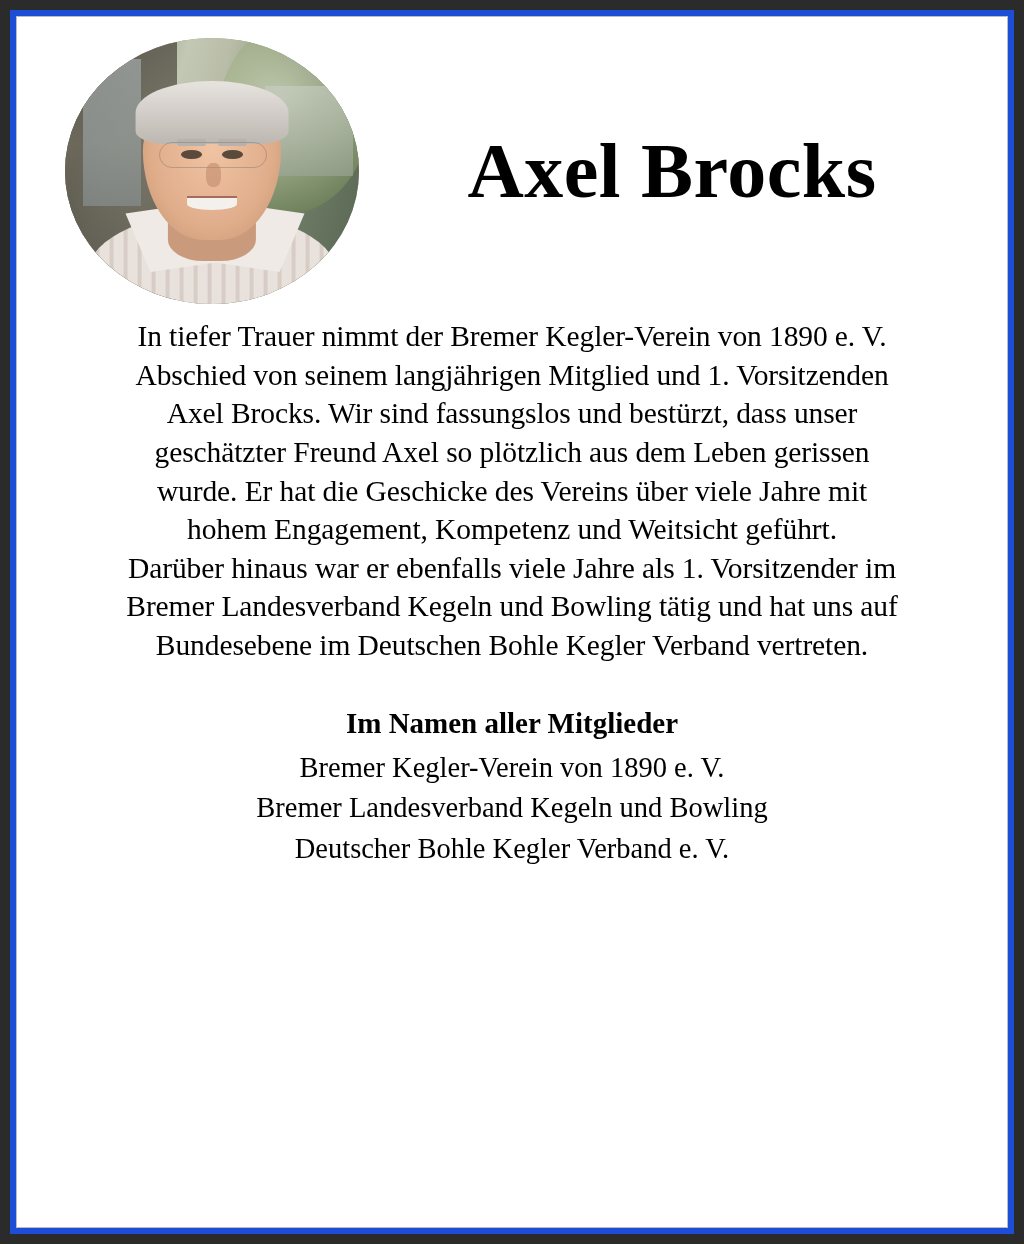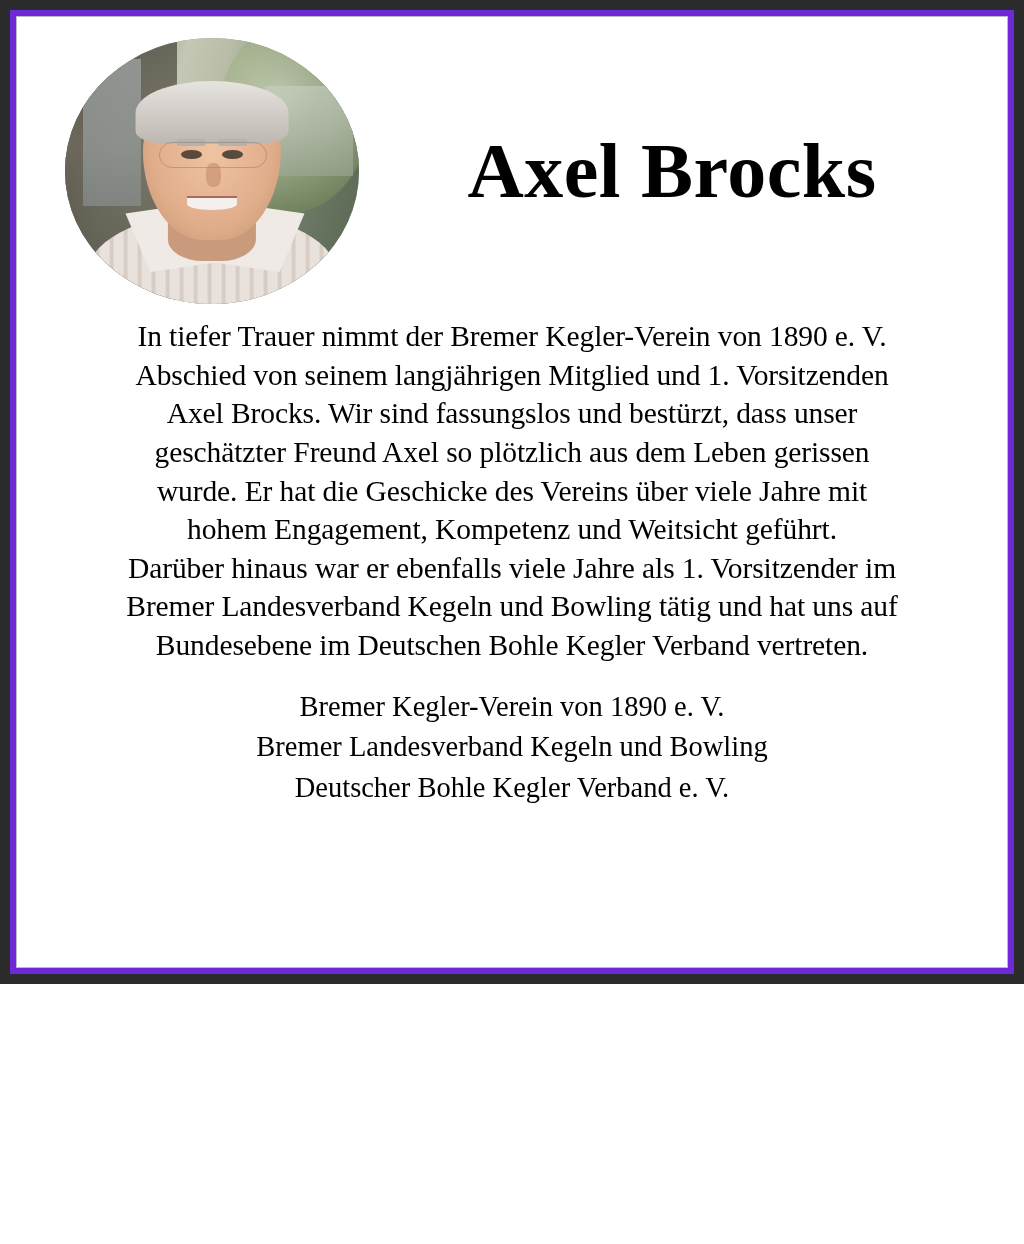--- a/index.html
+++ b/index.html
@@ -11,23 +11,23 @@
     width: 1024px;
     height: 1244px;
     font-family: "Liberation Serif", serif;
     color: #000000;
     overflow: hidden;
   }
 
   .obituary {
     position: relative;
     width: 1024px;
-    height: 984px;
+    height: 1244px;
     box-sizing: border-box;
-    background: #6d28d9;
+    background: #1d4ed8;
     border: 10px solid #2b2b2b;
   }
 
   .inner {
     position: absolute;
     inset: 6px;
     border: 1px solid #bcbcbc;
     background: #ffffff;
     box-sizing: border-box;
     padding: 18px 30px 14px 30px;
@@ -208,21 +208,21 @@
   }
 
   .signature-heading {
     margin-top: 42px;
     font-size: 29px;
     font-weight: bold;
     text-align: center;
   }
 
   .orgs {
-    margin-top: 22px;
+    margin-top: 8px;
     font-size: 28.5px;
     line-height: 1.42;
     text-align: center;
     white-space: pre-line;
   }
 </style>
 </head>
 <body>
 
 <div class="obituary">
@@ -256,19 +256,20 @@
     <div class="body-text">
       <p class="para p1">In tiefer Trauer nimmt der Bremer Kegler-Verein von 1890 e. V.
 Abschied von seinem langjährigen Mitglied und 1. Vorsitzenden
 Axel Brocks. Wir sind fassungslos und bestürzt, dass unser
 geschätzter Freund Axel so plötzlich aus dem Leben gerissen
 wurde. Er hat die Geschicke des Vereins über viele Jahre mit
 hohem Engagement, Kompetenz und Weitsicht geführt.
 Darüber hinaus war er ebenfalls viele Jahre als 1. Vorsitzender im
 Bremer Landesverband Kegeln und Bowling tätig und hat uns auf
 Bundesebene im Deutschen Bohle Kegler Verband vertreten.</p>
+      <div class="signature-heading">Im Namen aller Mitglieder</div>
       <div class="orgs">Bremer Kegler-Verein von 1890 e. V.
 Bremer Landesverband Kegeln und Bowling
 Deutscher Bohle Kegler Verband e. V.</div>
     </div>
 
   </div>
 </div>
 
 </body></html>

